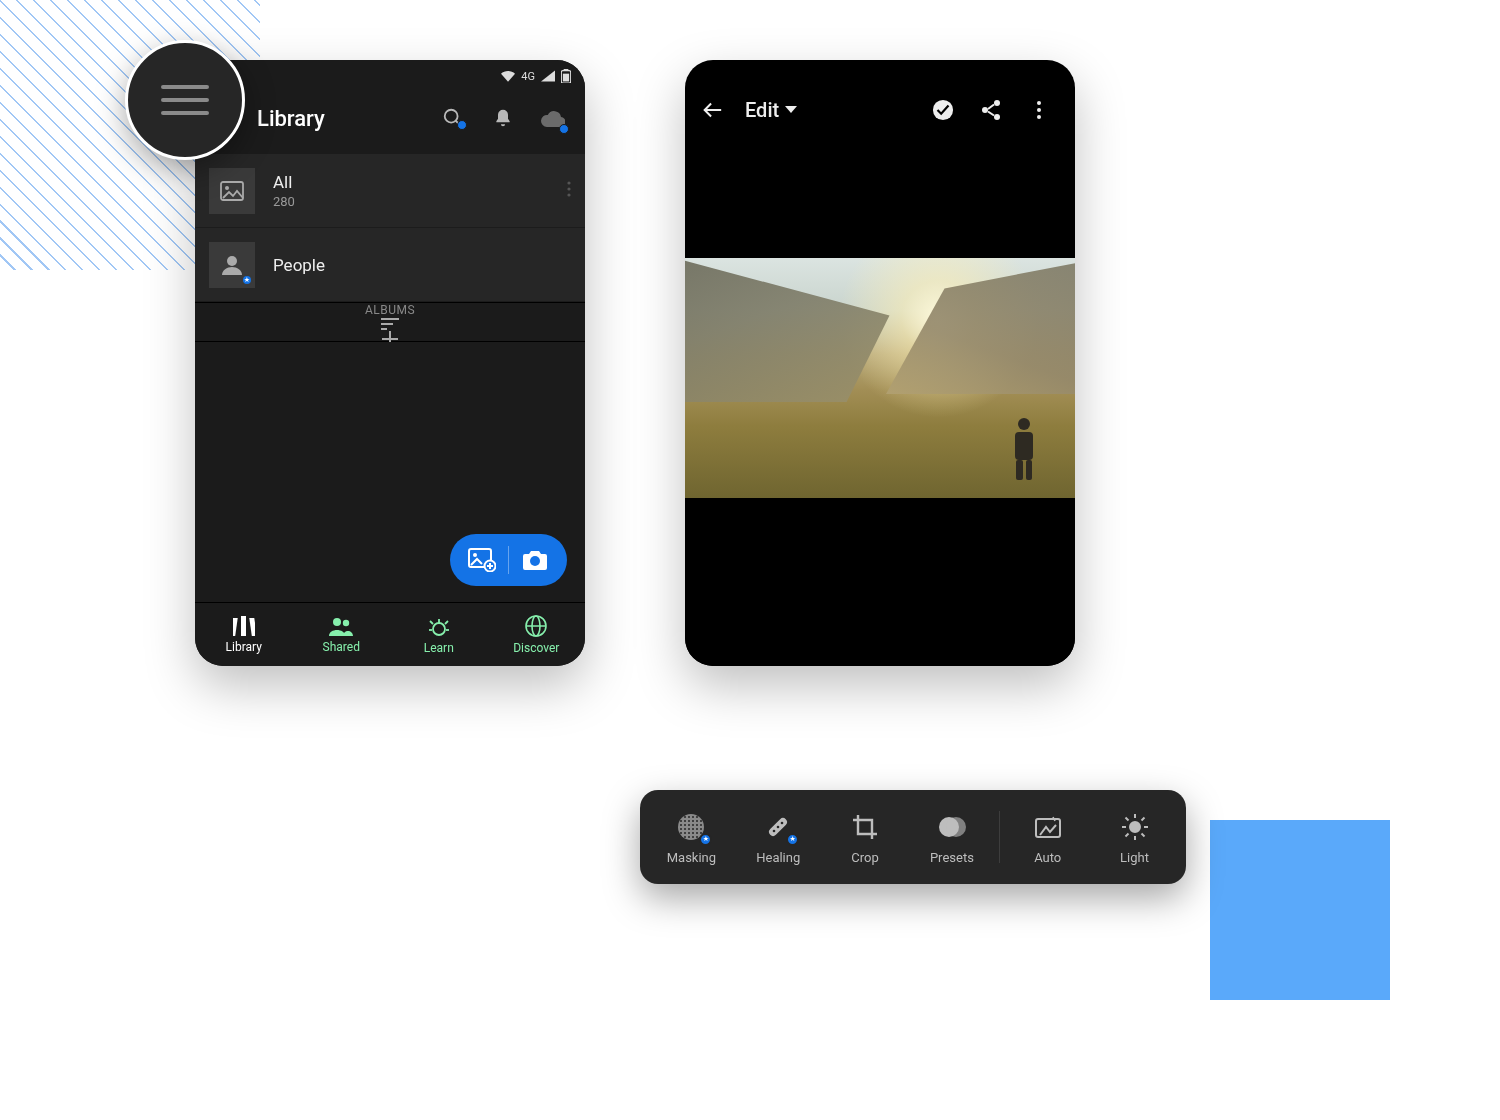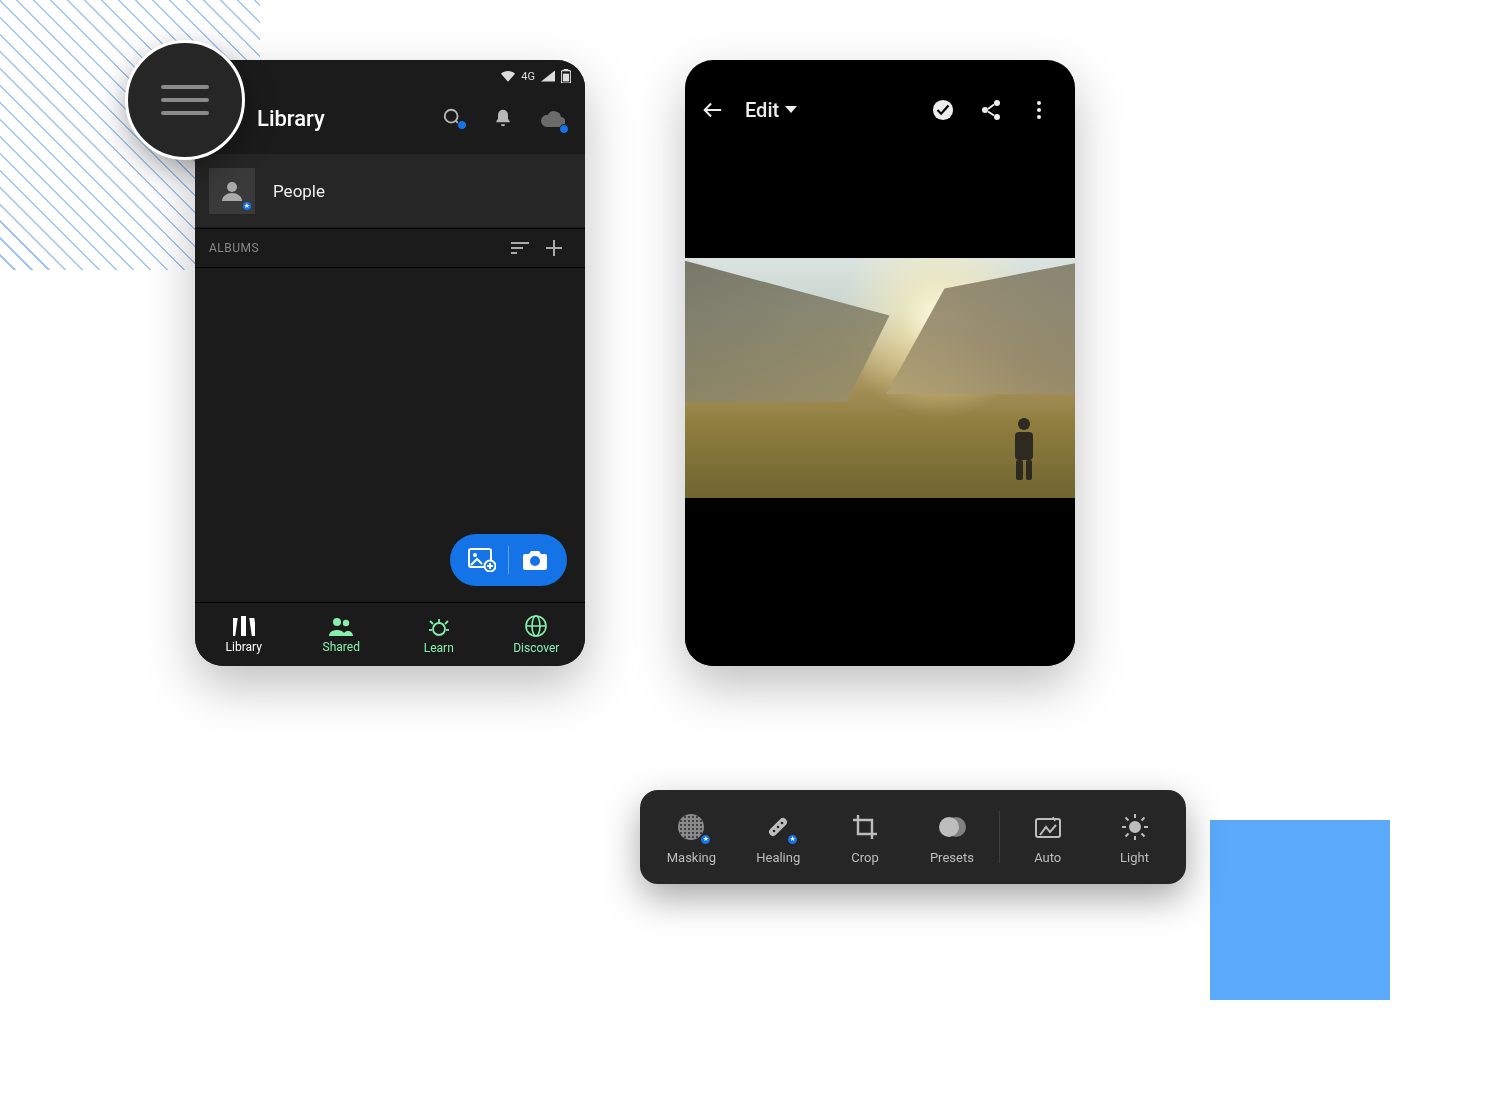--- a/index.html
+++ b/index.html
@@ -117,20 +117,21 @@
     position:absolute; right:14px; color:#555;
   }
   .albums-header {
     display:flex; align-items:center;
     height: 40px;
     padding: 0 14px;
     background:#1b1b1b;
     color:#888; font-size:12px; letter-spacing:0.5px;
     border-top: 1px solid #000;
     border-bottom: 1px solid #000;
+    flex-direction: column;
   }
   .albums-header .spacer{flex:1;}
   .albums-header .hicn{ width:34px; display:flex; justify-content:center; color:#aaa;}
   .album-row {
     display:flex; align-items:center; height:70px;
     padding:0 14px; gap:18px;
     background:#262626;
   }
   .album-row .thumb{
     width:48px; height:48px; background:#3a3a3a;
@@ -321,20 +322,40 @@
       </div>
       <div class="hdr-icon">
         <svg width="24" height="18" viewBox="0 0 24 18" fill="#6b6b6b">
             <path d="M19 18H6a6 6 0 1 1 .8-11.95A7 7 0 0 1 20 8a5 5 0 0 1-1 10z"></path>
           </svg>
         <div class="blue-dot" style="bottom:4px;right:4px"></div>
       </div>
     </div>
 
     <div class="lib-rows">
+      <div class="lib-row">
+        <div class="thumb">
+          <svg width="24" height="20" viewBox="0 0 24 20" fill="none" stroke="#aaa" stroke-width="1.8">
+              <rect x="1" y="1" width="22" height="18" rx="2"></rect>
+              <circle cx="7" cy="7" r="2" fill="#aaa" stroke="none"></circle>
+              <path d="M3 17 L9 11 L13 15 L17 10 L23 17" stroke="#aaa"></path>
+            </svg>
+        </div>
+        <div class="labels">
+          <span class="primary">All</span>
+          <span class="secondary">280</span>
+        </div>
+        <div class="row-more">
+          <svg width="4" height="16" viewBox="0 0 4 16" fill="currentColor">
+              <circle cx="2" cy="2" r="1.6"></circle>
+              <circle cx="2" cy="8" r="1.6"></circle>
+              <circle cx="2" cy="14" r="1.6"></circle>
+            </svg>
+        </div>
+      </div>
 
       <div class="lib-row">
         <div class="thumb" style="position:relative">
           <svg width="24" height="24" viewBox="0 0 24 24" fill="#aaa">
               <circle cx="12" cy="8" r="5"></circle>
               <path d="M2 22c0-5 5-8 10-8s10 3 10 8z"></path>
             </svg>
           <div style="position:absolute;right:2px;bottom:2px;width:12px;height:12px;border-radius:50%;background:#1473e6;border:2px solid #3a3a3a;display:flex;align-items:center;justify-content:center">
               <span style="color:#fff;font-size:7px">★</span>
             </div>

